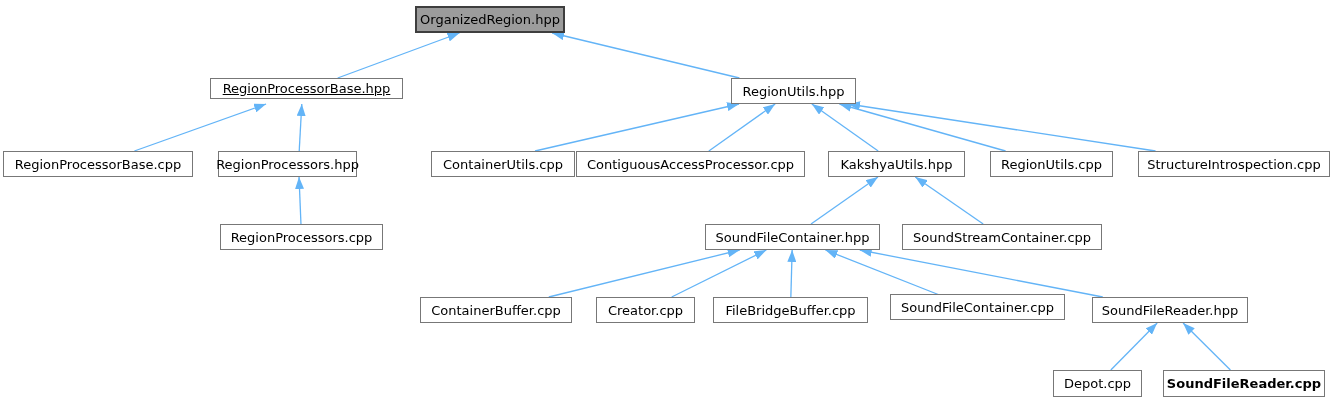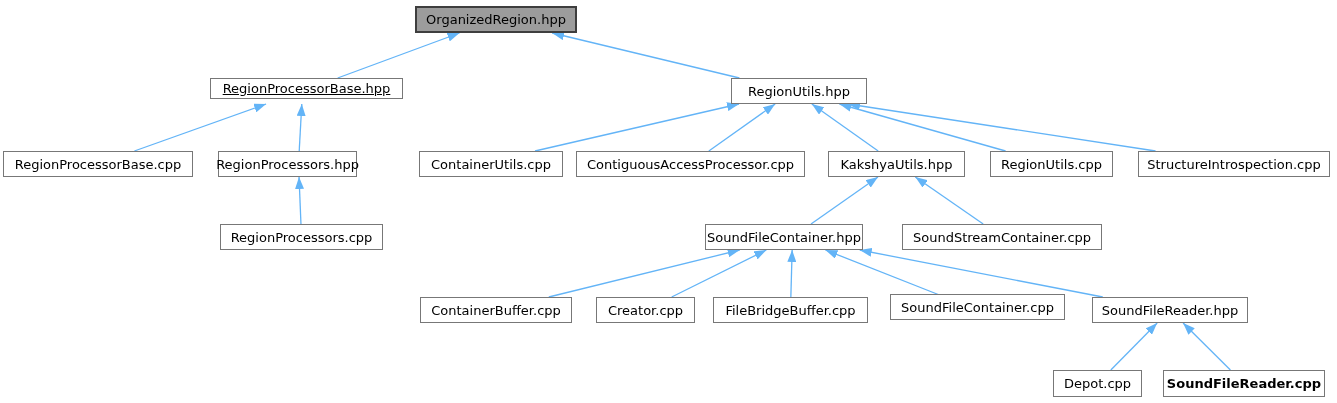--- a/index.html
+++ b/index.html
@@ -84,32 +84,32 @@
       <line x1="983.2123287671233" y1="224" x2="915.2876712328767" y2="177" class="edge-line" marker-end="url(#arrowhead)"></line>
       <line x1="548.8013698630137" y1="297" x2="739.6986301369863" y2="250" class="edge-line" marker-end="url(#arrowhead)"></line>
       <line x1="671.6780821917808" y1="297" x2="766.3219178082192" y2="250" class="edge-line" marker-end="url(#arrowhead)"></line>
       <line x1="790.8561643835617" y1="297" x2="792.1438356164383" y2="250" class="edge-line" marker-end="url(#arrowhead)"></line>
       <line x1="944.554794520548" y1="297" x2="825.445205479452" y2="250" class="edge-line" marker-end="url(#arrowhead)"></line>
       <line x1="1102.7739726027398" y1="297" x2="859.7260273972603" y2="250" class="edge-line" marker-end="url(#arrowhead)"></line>
       <line x1="1110.8163265306123" y1="370" x2="1157.1768707482993" y2="323" class="edge-line" marker-end="url(#arrowhead)"></line>
       <line x1="1230.408163265306" y1="370" x2="1183.0884353741496" y2="323" class="edge-line" marker-end="url(#arrowhead)"></line>
     </svg>
 
-<div class="node highlight" style="left: 415px; top: 6px; width: 162px; height: 27px;">OrganizedRegion.hpp</div>
+<div class="node highlight" style="left: 415px; top: 6px; width: 150px; height: 27px;">OrganizedRegion.hpp</div>
     <div class="node" style="left: 210px; top: 78px; width: 193px; height: 21px; text-decoration: underline;">RegionProcessorBase.hpp</div>
-    <div class="node" style="left: 731px; top: 78px; width: 136px; height: 26px;">RegionUtils.hpp</div>
+    <div class="node" style="left: 731px; top: 78px; width: 125px; height: 26px;">RegionUtils.hpp</div>
     <div class="node" style="left: 3px; top: 151px; width: 190px; height: 26px;">RegionProcessorBase.cpp</div>
     <div class="node" style="left: 218px; top: 151px; width: 139px; height: 26px;">RegionProcessors.hpp</div>
-    <div class="node" style="left: 419px; top: 151px; width: 144px; height: 26px;">ContainerUtils.cpp</div>
+    <div class="node" style="left: 431px; top: 151px; width: 144px; height: 26px;">ContainerUtils.cpp</div>
     <div class="node" style="left: 576px; top: 151px; width: 229px; height: 26px;">ContiguousAccessProcessor.cpp</div>
     <div class="node" style="left: 828px; top: 151px; width: 137px; height: 26px;">KakshyaUtils.hpp</div>
     <div class="node" style="left: 990px; top: 151px; width: 123px; height: 26px;">RegionUtils.cpp</div>
     <div class="node" style="left: 1138px; top: 151px; width: 192px; height: 26px;">StructureIntrospection.cpp</div>
     <div class="node" style="left: 220px; top: 224px; width: 163px; height: 26px;">RegionProcessors.cpp</div>
-    <div class="node" style="left: 705px; top: 224px; width: 158px; height: 26px;">SoundFileContainer.hpp</div>
+    <div class="node" style="left: 705px; top: 224px; width: 175px; height: 26px;">SoundFileContainer.hpp</div>
     <div class="node" style="left: 420px; top: 297px; width: 152px; height: 26px;">ContainerBuffer.cpp</div>
     <div class="node" style="left: 902px; top: 224px; width: 200px; height: 26px;">SoundStreamContainer.cpp</div>
     <div class="node" style="left: 596px; top: 297px; width: 99px; height: 26px;">Creator.cpp</div>
     <div class="node" style="left: 713px; top: 297px; width: 155px; height: 26px;">FileBridgeBuffer.cpp</div>
     <div class="node" style="left: 890px; top: 294px; width: 175px; height: 26px;">SoundFileContainer.cpp</div>
     <div class="node" style="left: 1092px; top: 297px; width: 156px; height: 26px;">SoundFileReader.hpp</div>
     <div class="node" style="left: 1053px; top: 370px; width: 89px; height: 27px;">Depot.cpp</div>
     <div class="node" style="left: 1163px; top: 370px; width: 162px; height: 27px; font-weight: bold;">SoundFileReader.cpp</div>
   </div>
 

